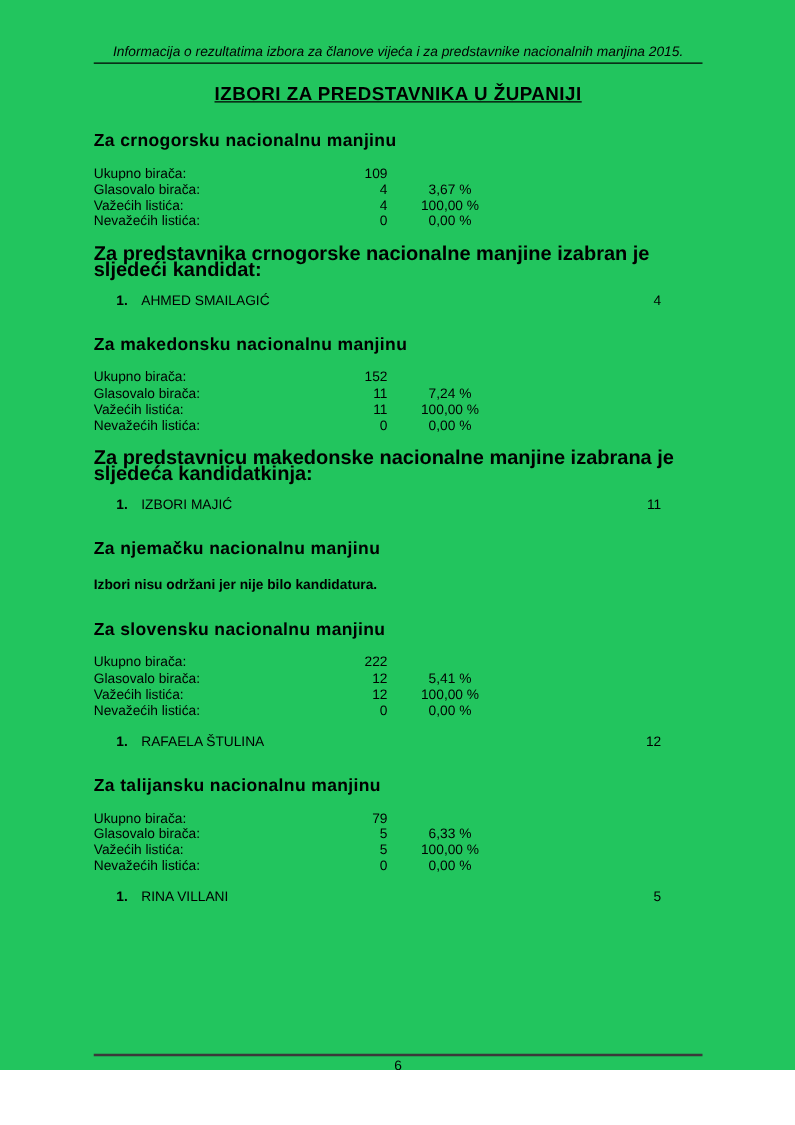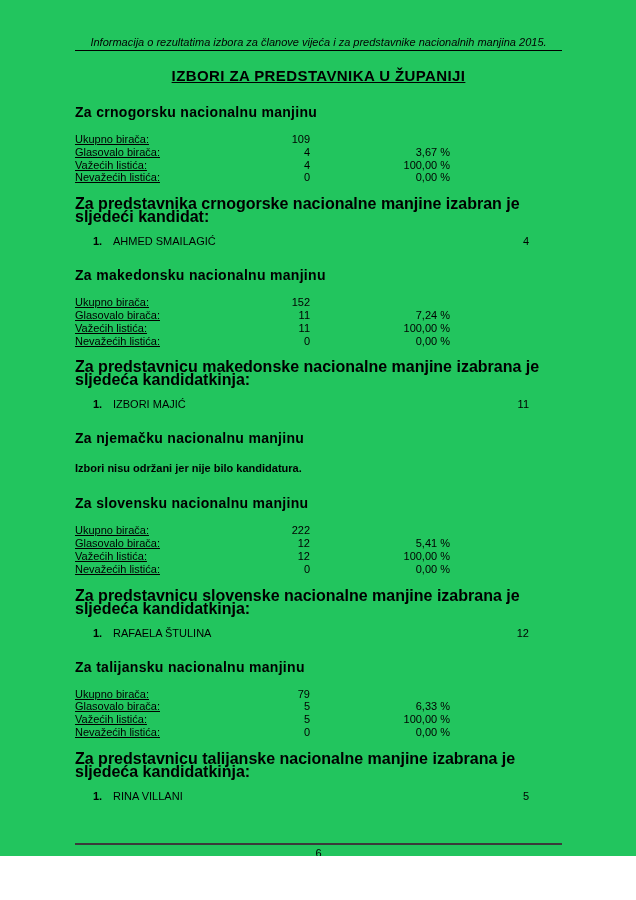--- a/index.html
+++ b/index.html
@@ -45,23 +45,23 @@
     font-size: 14px;
     font-weight: bold;
     letter-spacing: 0.3px;
   }
   .stats-table { margin: 0; }
   .stats-row {
     display: flex;
     font-size: 11px;
     line-height: 12.8px;
   }
-  .stats-label { width: 160px; text-decoration: underline; }
+  .stats-label { width: 160px; }
   .stats-value { width: 75px; text-align: right; }
-  .stats-pct { width: 100px; text-align: right; margin-left: 40px; }
+  .stats-pct { width: 100px; text-align: center; }
   .result-statement {
     margin: 13px 0 0 0;
     font-size: 16px;
     font-weight: bold;
     line-height: 13px;
   }
   .section-note {
     margin: 16px 0 6px 0;
     font-size: 11px;
     font-weight: bold;
@@ -191,21 +191,20 @@
     <span class="stats-value">12</span>
     <span class="stats-pct">100,00 %</span>
   </div>
 
   <div class="stats-row">
     <span class="stats-label">Nevažećih listića:</span>
     <span class="stats-value">0</span>
     <span class="stats-pct">0,00 %</span>
   </div>
 </div>
-          <p class="result-statement">Za predstavnicu slovenske nacionalne manjine izabrana je sljedeća kandidatkinja:</p>
   <div class="candidate-row">
     <span class="candidate-number">1.</span>
     <span class="candidate-name">RAFAELA ŠTULINA</span>
     <span class="candidate-votes">12</span>
   </div>
 </section>
 
   <section class="minority-section">
     <h2 class="section-heading">Za talijansku nacionalnu manjinu</h2>
   <div class="stats-table">
@@ -226,21 +225,20 @@
     <span class="stats-value">5</span>
     <span class="stats-pct">100,00 %</span>
   </div>
 
   <div class="stats-row">
     <span class="stats-label">Nevažećih listića:</span>
     <span class="stats-value">0</span>
     <span class="stats-pct">0,00 %</span>
   </div>
 </div>
-          <p class="result-statement">Za predstavnicu talijanske nacionalne manjine izabrana je sljedeća kandidatkinja:</p>
   <div class="candidate-row">
     <span class="candidate-number">1.</span>
     <span class="candidate-name">RINA VILLANI</span>
     <span class="candidate-votes">5</span>
   </div>
 </section>
 </div>
   </div>
   <div class="doc-footer">
     <span>6</span>

